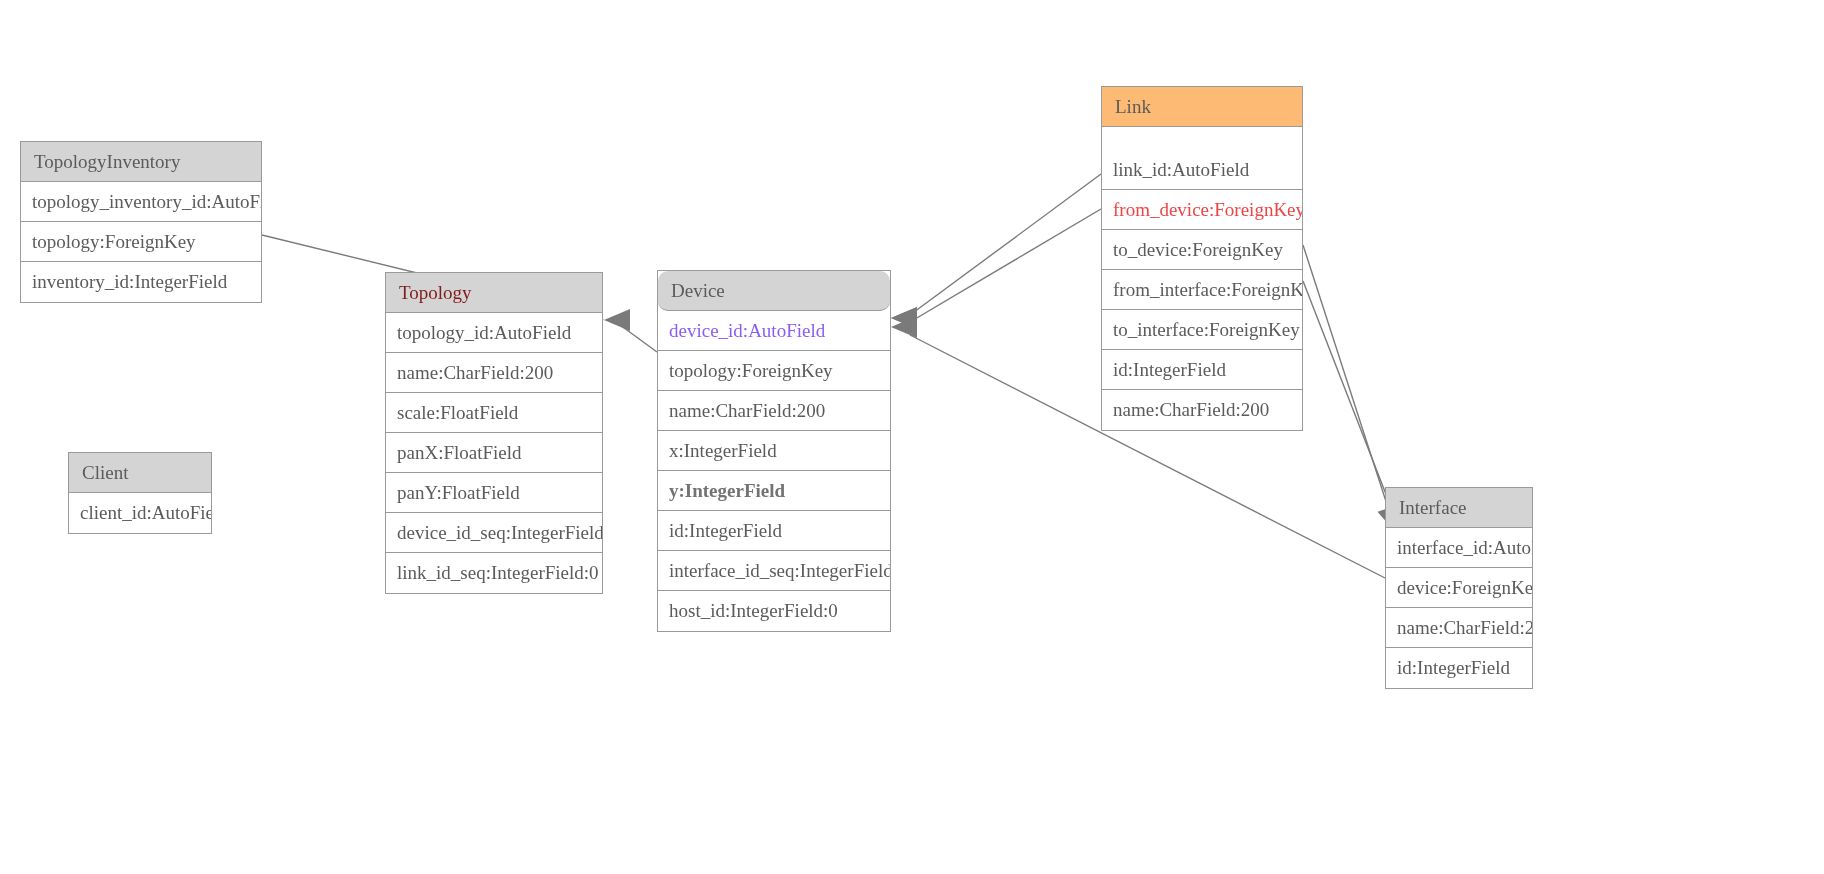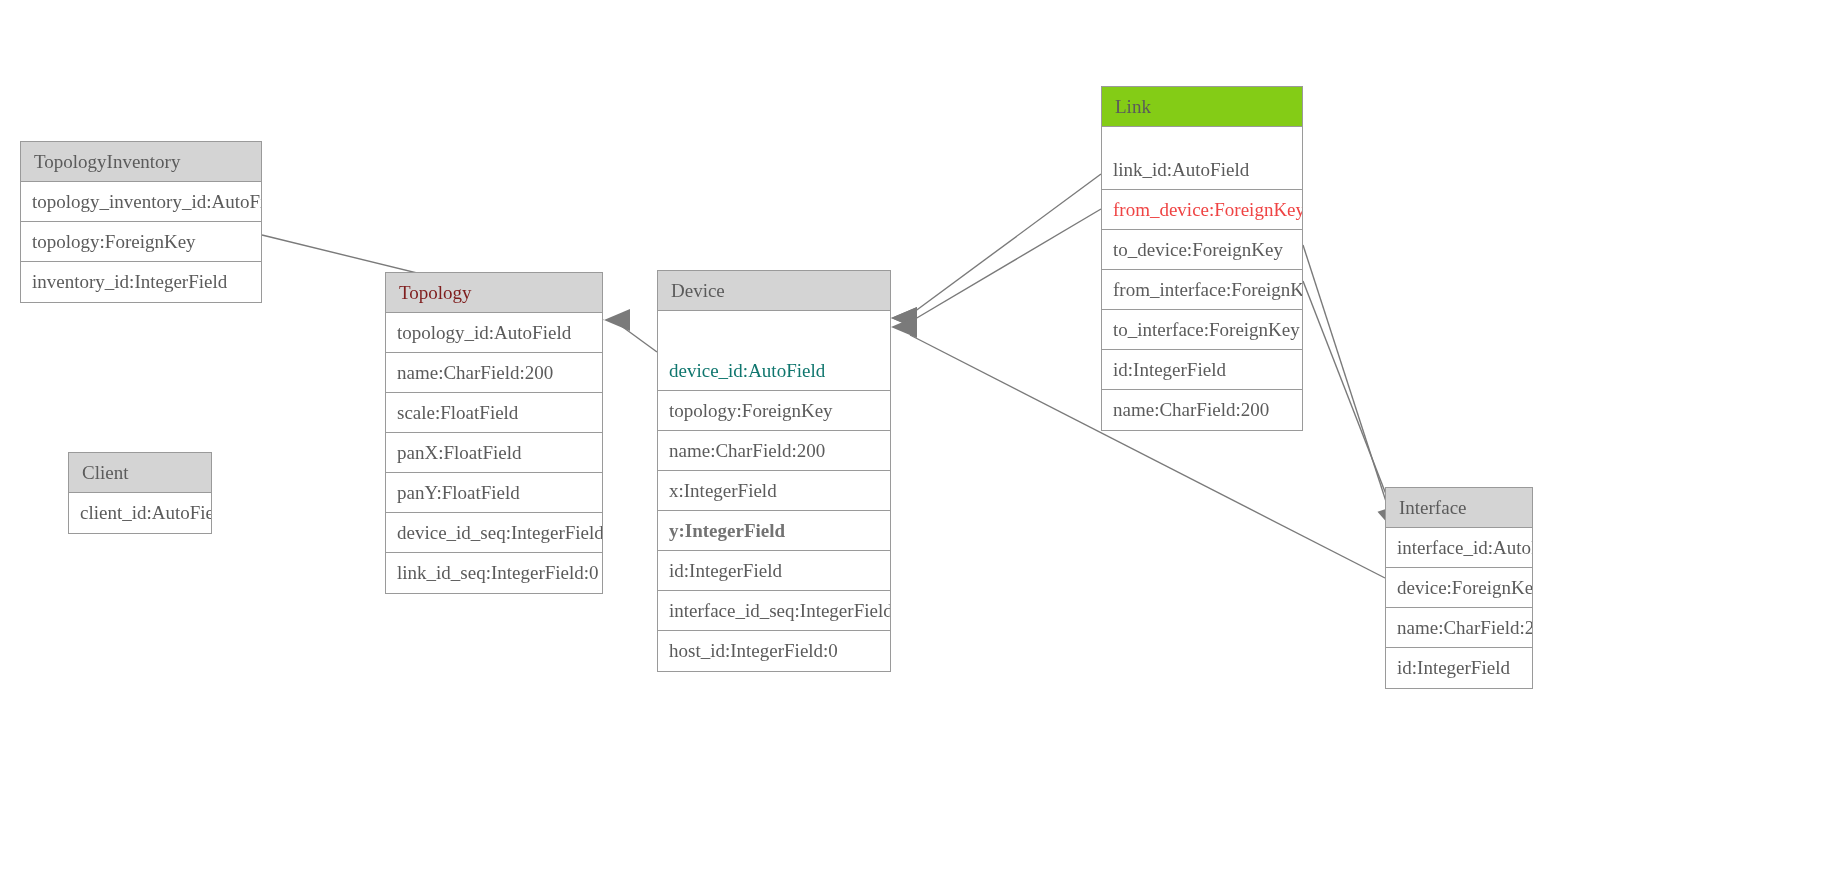--- a/index.html
+++ b/index.html
@@ -110,32 +110,32 @@
         <div class="entity-field" style="border-bottom-color: rgb(154, 154, 154); color: rgb(91, 91, 91);">panX:FloatField</div>
         <div class="entity-field" style="border-bottom-color: rgb(154, 154, 154); color: rgb(91, 91, 91);">panY:FloatField</div>
         <div class="entity-field" style="border-bottom-color: rgb(154, 154, 154); color: rgb(91, 91, 91);">device_id_seq:IntegerField:0</div>
         <div class="entity-field" style="border-bottom-color: rgb(154, 154, 154); color: rgb(91, 91, 91);">link_id_seq:IntegerField:0</div>
       </div>
       <div class="entity" style="left: 68px; top: 452px; width: 144px; border-color: rgb(154, 154, 154);">
         <div class="entity-title" style="background: rgb(212, 212, 212); border-bottom-color: rgb(154, 154, 154); color: rgb(91, 91, 91);">Client</div>
         <div class="entity-field" style="border-bottom-color: rgb(154, 154, 154); color: rgb(91, 91, 91);">client_id:AutoField</div>
       </div>
       <div class="entity" style="left: 657px; top: 270px; width: 234px; border-color: rgb(154, 154, 154);">
-        <div class="entity-title" style="background: rgb(212, 212, 212); border-bottom-color: rgb(154, 154, 154); color: rgb(91, 91, 91);">Device</div>
-        <div class="entity-field" style="border-bottom-color: rgb(154, 154, 154); color: #0f766e; margin-top: 40px;">device_id:AutoField</div>
+        <div class="entity-title" style="background: rgb(212, 212, 212); border-bottom-color: rgb(154, 154, 154); color: rgb(91, 91, 91); border-radius: 10px;">Device</div>
+        <div class="entity-field" style="border-bottom-color: rgb(154, 154, 154); color: #8b5cf6;">device_id:AutoField</div>
         <div class="entity-field" style="border-bottom-color: rgb(154, 154, 154); color: rgb(91, 91, 91);">topology:ForeignKey</div>
         <div class="entity-field" style="border-bottom-color: rgb(154, 154, 154); color: rgb(91, 91, 91);">name:CharField:200</div>
         <div class="entity-field" style="border-bottom-color: rgb(154, 154, 154); color: rgb(91, 91, 91);">x:IntegerField</div>
         <div class="entity-field" style="border-bottom-color: rgb(154, 154, 154); color: #737373; font-weight: bold;">y:IntegerField</div>
         <div class="entity-field" style="border-bottom-color: rgb(154, 154, 154); color: rgb(91, 91, 91);">id:IntegerField</div>
         <div class="entity-field" style="border-bottom-color: rgb(154, 154, 154); color: rgb(91, 91, 91);">interface_id_seq:IntegerField:0</div>
         <div class="entity-field" style="border-bottom-color: rgb(154, 154, 154); color: rgb(91, 91, 91);">host_id:IntegerField:0</div>
       </div>
       <div class="entity" style="left: 1101px; top: 86px; width: 202px; border-color: rgb(154, 154, 154);">
-        <div class="entity-title" style="background: #84cc16; border-bottom-color: rgb(154, 154, 154); color: rgb(91, 91, 91);">Link</div>
+        <div class="entity-title" style="background: #fdba74; border-bottom-color: rgb(154, 154, 154); color: rgb(91, 91, 91);">Link</div>
         <div class="entity-field" style="border-bottom-color: rgb(154, 154, 154); color: rgb(91, 91, 91); margin-top: 23px;">link_id:AutoField</div>
         <div class="entity-field" style="border-bottom-color: rgb(154, 154, 154); color: #ef4444;">from_device:ForeignKey</div>
         <div class="entity-field" style="border-bottom-color: rgb(154, 154, 154); color: rgb(91, 91, 91);">to_device:ForeignKey</div>
         <div class="entity-field" style="border-bottom-color: rgb(154, 154, 154); color: rgb(91, 91, 91);">from_interface:ForeignKey</div>
         <div class="entity-field" style="border-bottom-color: rgb(154, 154, 154); color: rgb(91, 91, 91);">to_interface:ForeignKey</div>
         <div class="entity-field" style="border-bottom-color: rgb(154, 154, 154); color: rgb(91, 91, 91);">id:IntegerField</div>
         <div class="entity-field" style="border-bottom-color: rgb(154, 154, 154); color: rgb(91, 91, 91);">name:CharField:200</div>
       </div>
       <div class="entity" style="left: 1385px; top: 487px; width: 148px; border-color: rgb(154, 154, 154);">
         <div class="entity-title" style="background: rgb(212, 212, 212); border-bottom-color: rgb(154, 154, 154); color: rgb(91, 91, 91);">Interface</div>

